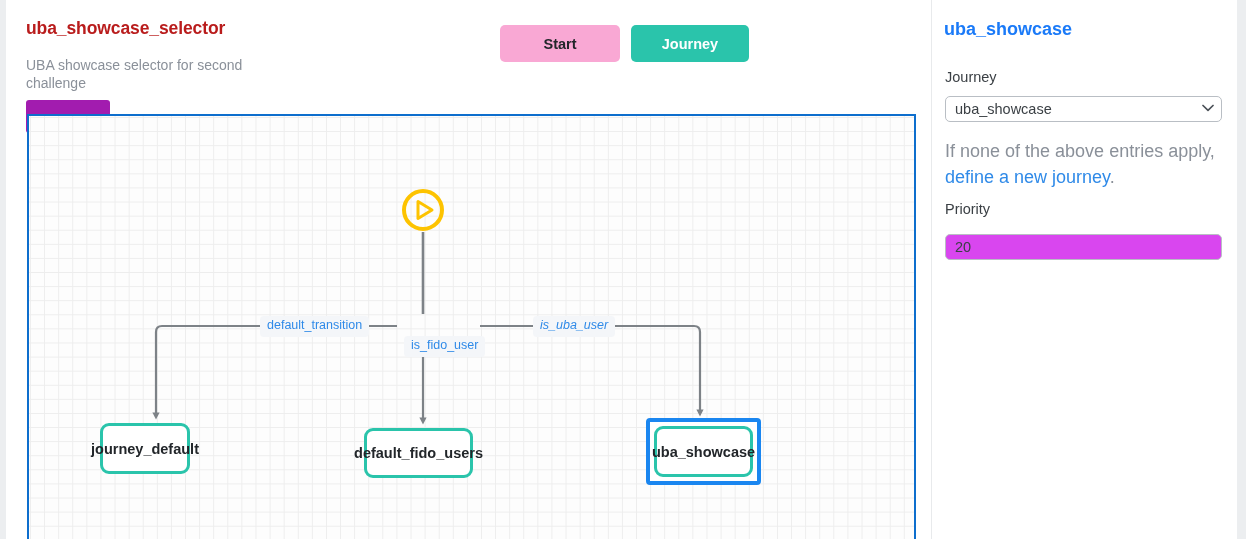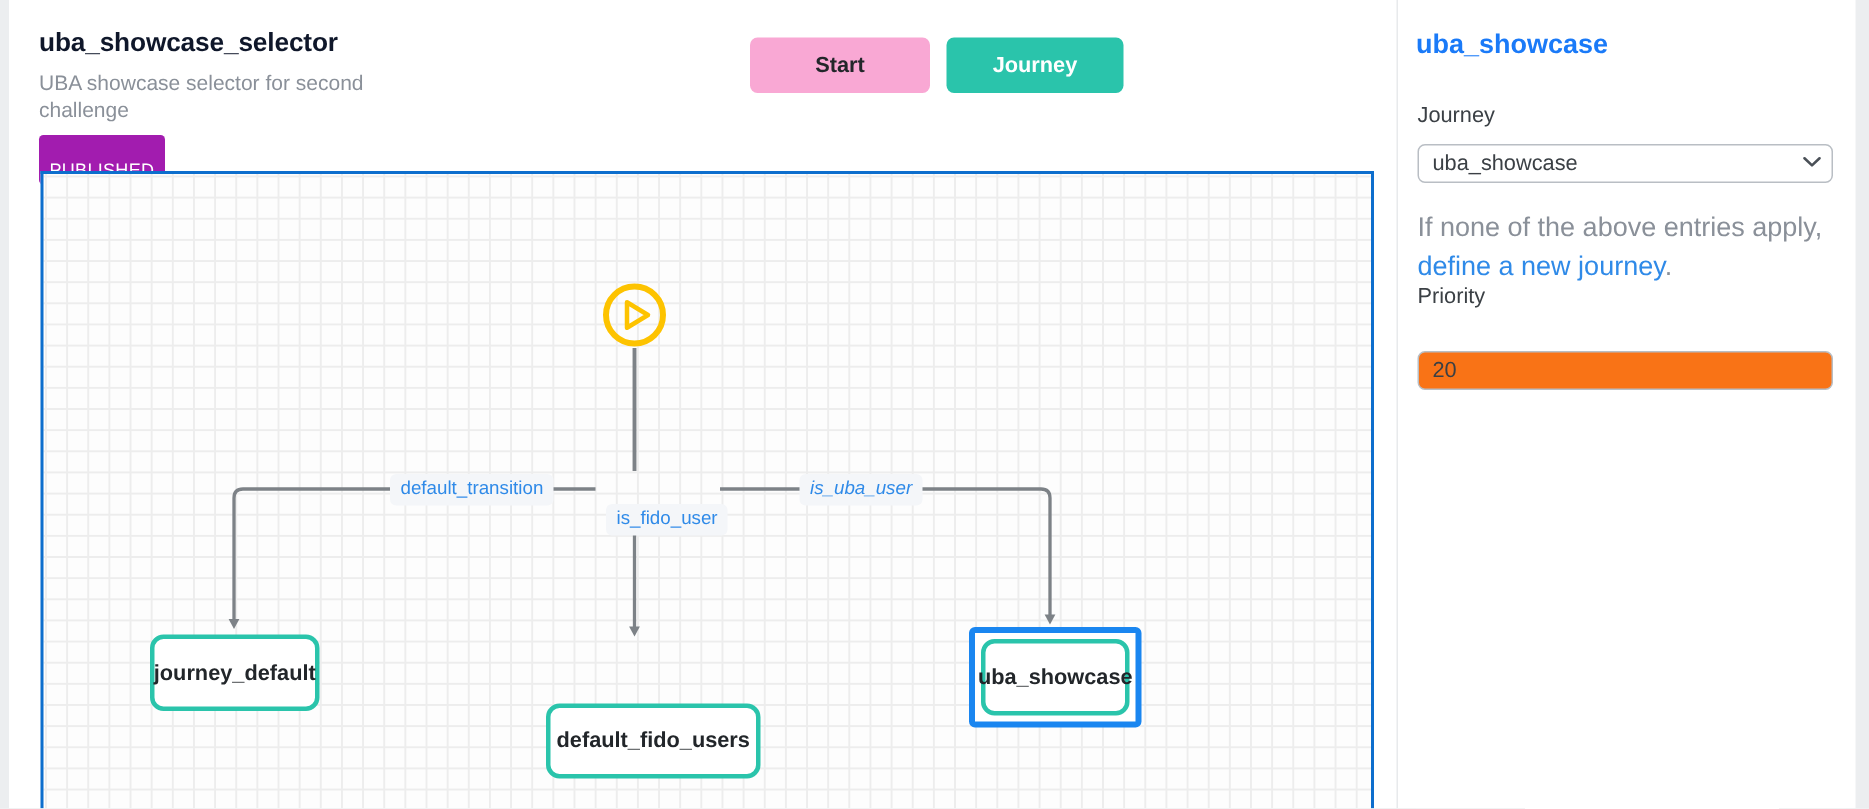--- a/index.html
+++ b/index.html
@@ -29,26 +29,26 @@
   
   #header-left {
     position: absolute;
     left: 20px;
     top: 18px;
     width: 430px;
   }
   #flow-title {
     font-size: 17.5px;
     font-weight: bold;
-    color: #0f172a;
+    color: #b91c1c;
     letter-spacing: -0.1px;
     line-height: 1.25;
   }
   #flow-subtitle {
-    margin-top: 6px;
+    margin-top: 16px;
     font-size: 14px;
     color: #8a9099;
     line-height: 1.33;
     max-width: 225px;
   }
   #status-badge {
     display: inline-block;
     margin-top: 7px;
     padding: 16px 7px 3px 7px;
     background: #a21caf;
@@ -143,22 +143,22 @@
     border: 3px solid #2ac4ab;
     border-radius: 9px;
     display: flex;
     align-items: center;
     justify-content: center;
     font-size: 14.5px;
     font-weight: bold;
     color: #22262a;
     white-space: nowrap;
   }
-  #node-journey-default   { left: 71px;  top: 307px; width: 113px; height: 51px; }
-  #node-default-fido      { left: 335px; top: 312px; width: 143px; height: 50px; margin-top: 41px; }
+  #node-journey-default   { left: 71px;  top: 307px; width: 90px; height: 51px; }
+  #node-default-fido      { left: 335px; top: 312px; width: 109px; height: 50px; }
   #node-uba-showcase      { left: 625px; top: 310px; width: 99px;  height: 51px; }
 
   #node-uba-selection {
     position: absolute;
     left: 617px;
     top: 302px;
     width: 115px;
     height: 67px;
     box-sizing: border-box;
     border: 4px solid #1a86f0;
@@ -190,21 +190,21 @@
     font-size: 18px;
     font-weight: bold;
     color: #1a7af8;
   }
   .panel-label {
     position: absolute;
     font-size: 14.5px;
     color: #3b4045;
   }
   #label-journey  { left: 1px; top: 69px; }
-  #label-priority { left: 1px; top: 190px; text-align: right; }
+  #label-priority { left: 1px; top: 201px; text-align: right; }
 
   #journey-select {
     position: absolute;
     left: 1px;
     top: 96px;
     width: 277px;
     height: 26px;
     box-sizing: border-box;
     padding: 0 24px 0 9px;
     font-size: 14.5px;
@@ -242,21 +242,21 @@
   #priority-input {
     position: absolute;
     left: 1px;
     top: 234px;
     width: 277px;
     height: 26px;
     box-sizing: border-box;
     padding: 0 9px;
     font-size: 14.5px;
     color: #3b4045;
-    background: #f97316;
+    background: #d946ef;
     border: 1px solid #b9bec4;
     border-radius: 5px;
     font-family: "Liberation Sans", sans-serif;
   }
 </style>
 </head>
 <body>
 
 <div id="screen">
 

